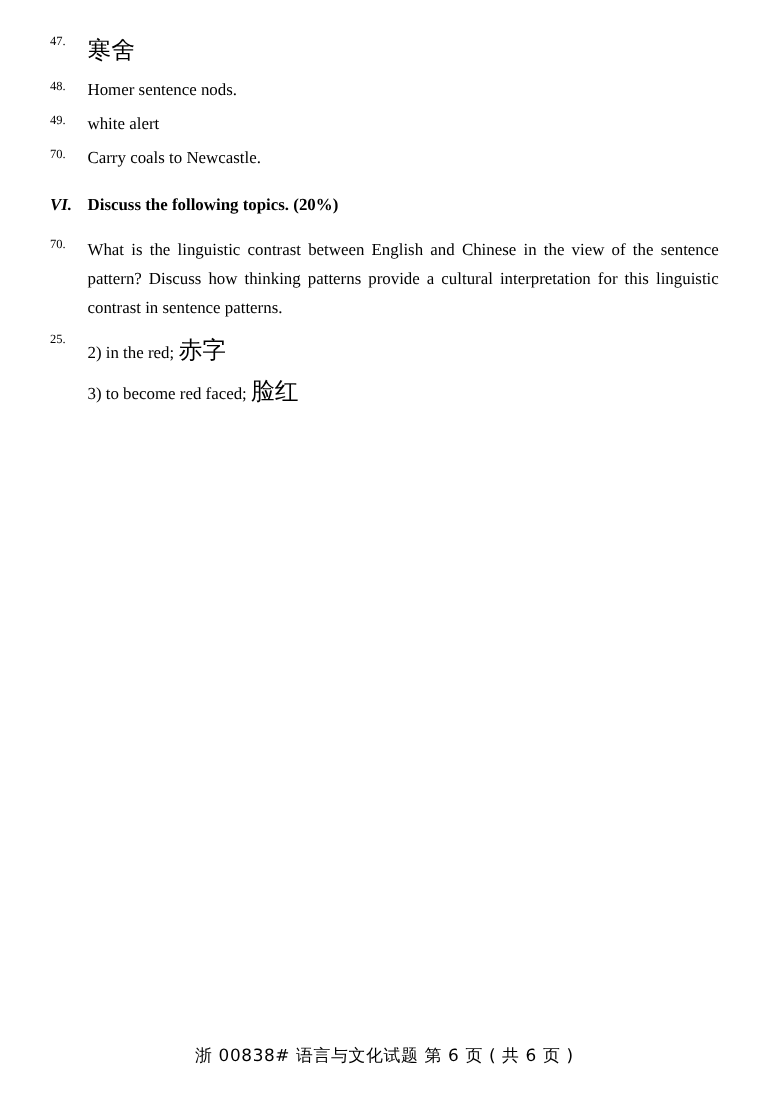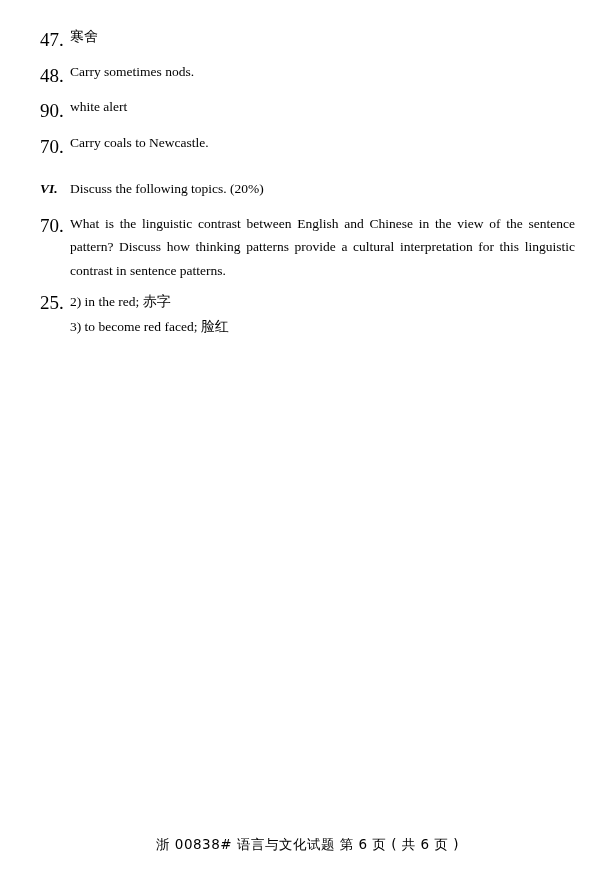--- a/index.html
+++ b/index.html
@@ -24,49 +24,49 @@
   }
   .item {
     display: flex;
     align-items: flex-start;
     margin-bottom: 7px;
   }
   .num {
     width: 30px;
     min-width: 30px;
     text-align: left;
-    font-size: 19px;
+    font-size: 10px;
     line-height: 1.5;
     flex-shrink: 0;
   }
   .body-text {
     font-size: 13.5px;
     line-height: 1.5;
     flex: 1;
   }
   .cjk {
     font-family: "DejaVu Sans", "Liberation Sans", sans-serif;
-    font-size: 14px;
+    font-size: 19px;
   }
   .section-head {
     display: flex;
     align-items: flex-start;
     margin-top: 18px;
     margin-bottom: 13px;
     font-weight: bold;
   }
   .section-head .num {
     width: 30px;
     min-width: 30px;
     font-size: 13.5px;
     font-weight: bold;
     font-style: italic;
   }
   .section-head .body-text {
-    font-weight: normal;
+    font-weight: bold;
     font-size: 13.5px;
   }
   .para {
     text-align: justify;
     line-height: 1.72;
   }
   .sub-list {
     line-height: 1.75;
   }
   .sub-line {
@@ -95,25 +95,25 @@
 
 <div class="page">
 
   <div class="item">
     <div class="num">47.</div>
     <div class="body-text cjk">寒舍</div>
   </div>
 
   <div class="item">
     <div class="num">48.</div>
-    <div class="body-text">Carry sometimes nods.</div>
+    <div class="body-text">Homer sentence nods.</div>
   </div>
 
   <div class="item">
-    <div class="num">90.</div>
+    <div class="num">49.</div>
     <div class="body-text">white alert</div>
   </div>
 
   <div class="item">
     <div class="num">70.</div>
     <div class="body-text">Carry coals to Newcastle.</div>
   </div>
 
   <div class="section-head">
     <div class="num">VI.</div>

